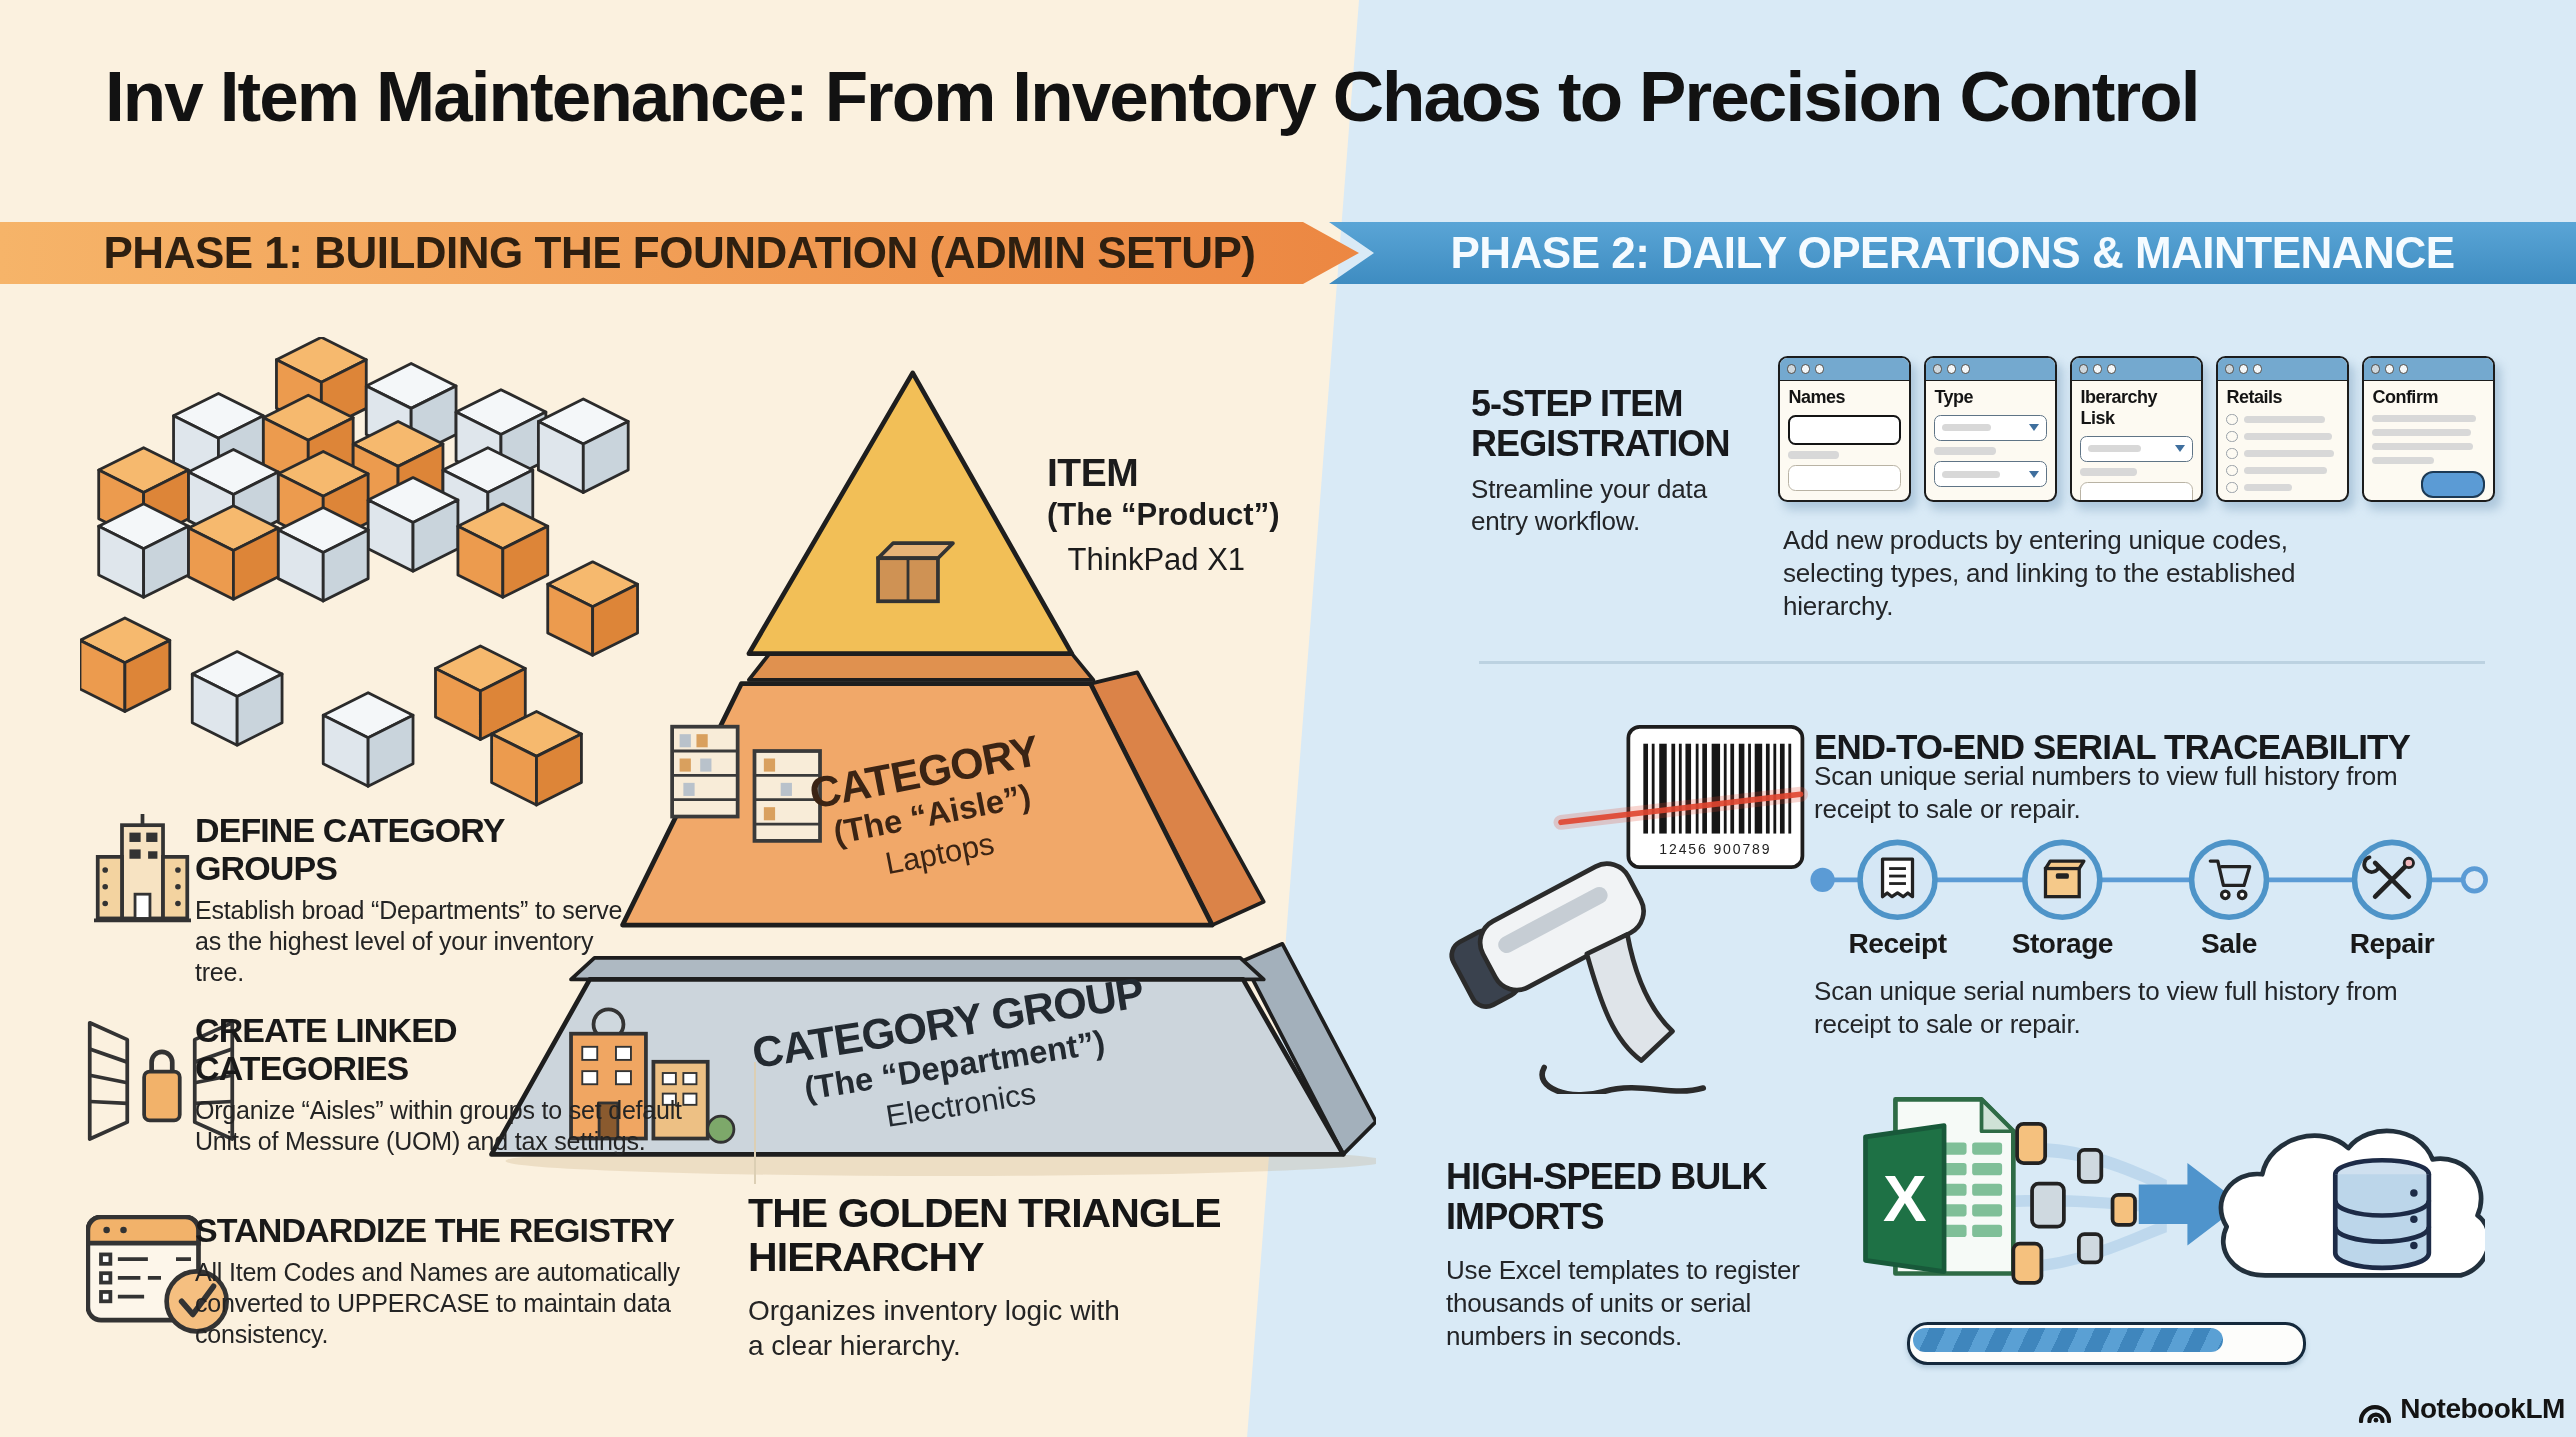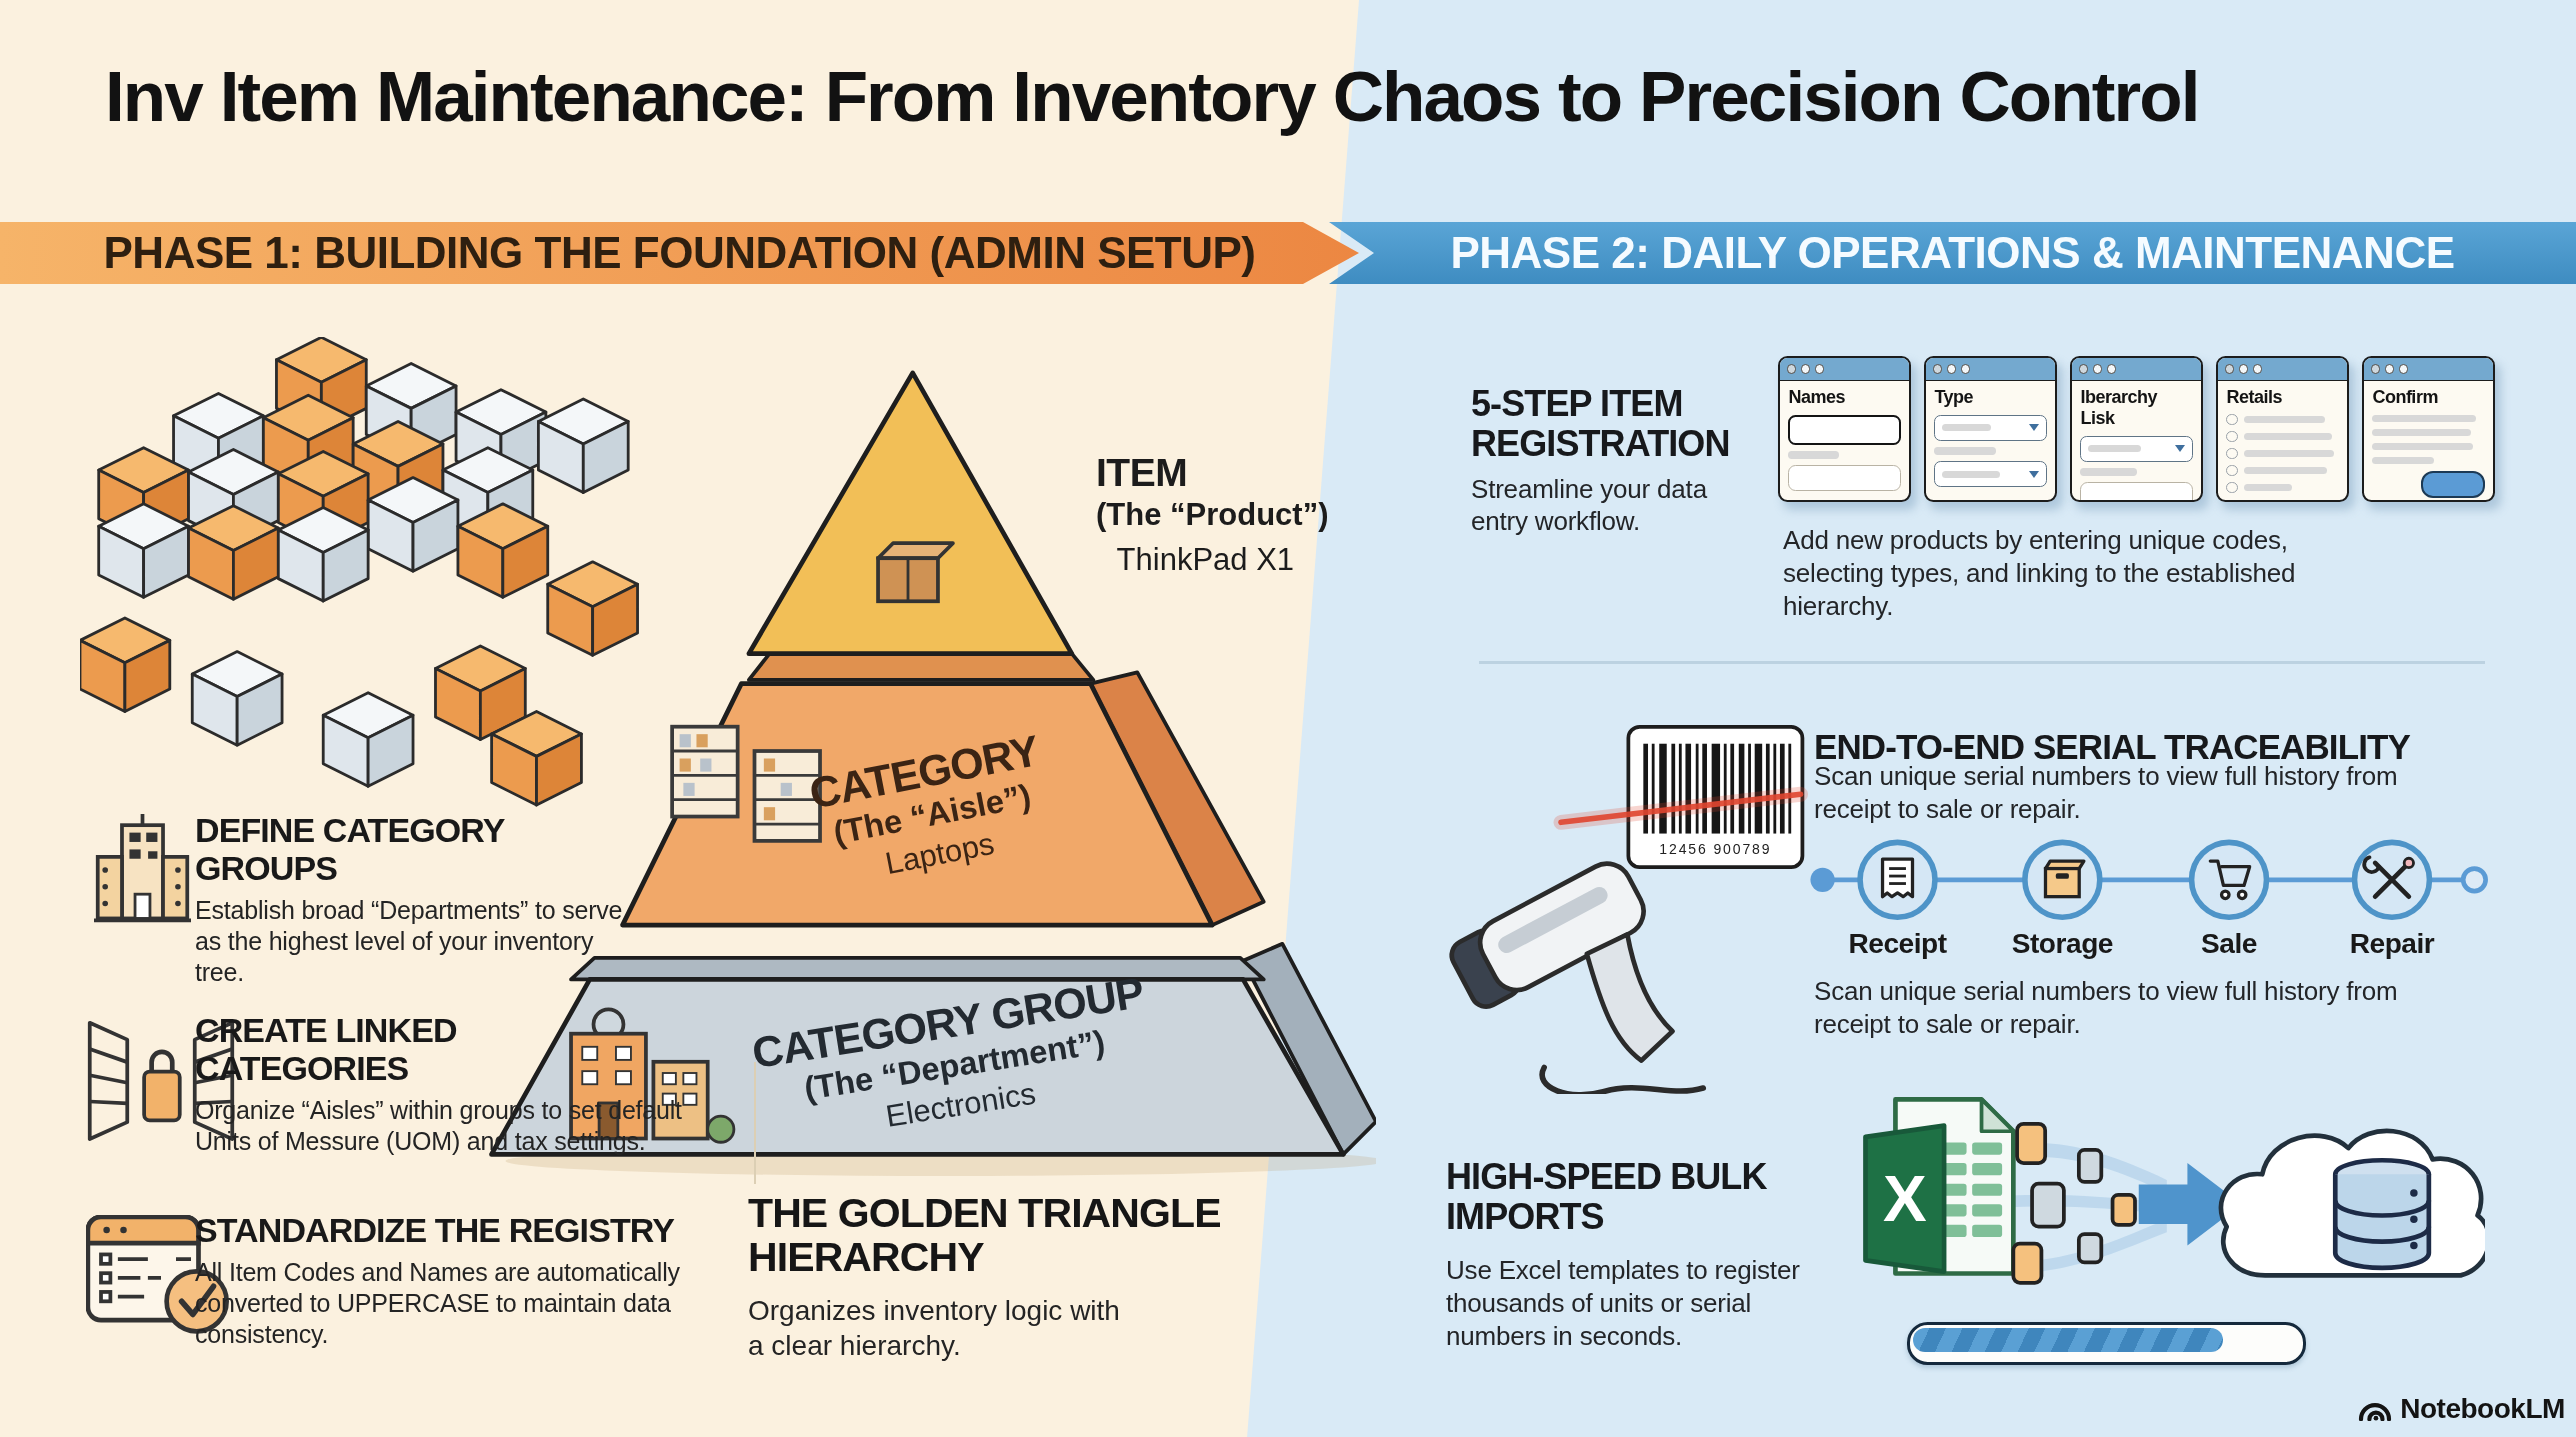--- a/index.html
+++ b/index.html
@@ -62,21 +62,21 @@
   #h-divider{left:1479px;top:661px;width:1006px;height:2.8px;background:#bcd2e1;}
   #v-divider{left:754px;top:1062px;width:1.9px;height:122px;background:#dccfb4;}
   
   .tl-label{font-size:30px;font-weight:700;letter-spacing:-.5px;}
   
   #progress{left:1907px;top:1322px;width:393px;height:37px;border:3.7px solid #15293c;
     border-radius:20.6px;background:#fdfdfb;box-shadow:0 2.8px 5.6px rgba(80,120,150,.3);}
   #progress .fill{height:24px;margin:2.8px;border-radius:13px;
     background:repeating-linear-gradient(115deg,#5aa0d4 0 15px,#3f86bd 15px 30px);}
   
-  #footer{right:11.2px;top:1393px;display:flex;align-items:flex-start;gap:7.5px;}
+  #footer{right:11.2px;top:1393px;display:flex;align-items:center;gap:7.5px;}
   #footer .brand{font-size:28px;font-weight:600;letter-spacing:-0.5px;color:#141414;}
   svg text{font-family:"Liberation Sans","DejaVu Sans",sans-serif;}
 </style>
 </head>
 <body>
 
 <div id="canvas">
 
   <div class="abs" id="cream-bg"></div>
 
@@ -188,21 +188,21 @@
       <text x="0" y="84" text-anchor="middle" font-size="33">Laptops</text>
     </g>
 
     <g transform="translate(545,730) rotate(-9)" fill="#232a31">
       <text x="0" y="0" text-anchor="middle" font-size="46" font-weight="bold" letter-spacing="-1">CATEGORY GROUP</text>
       <text x="0" y="42" text-anchor="middle" font-size="35" font-weight="600">(The “Department”)</text>
       <text x="0" y="84" text-anchor="middle" font-size="33">Electronics</text>
     </g>
   </svg>
 
-  <div class="abs" id="item-label" style="left:1096px;top:451px;">
+  <div class="abs" id="item-label" style="left:1047px;top:451px;">
     <div class="l1">ITEM</div>
     <div class="l2">(The “Product”)</div>
     <div class="l3">ThinkPad X1</div>
   </div>
 
   <svg class="abs" style="left:94px;top:812px;" width="97" height="114" viewBox="0 0 104 122">
     <line x1="52" y1="2" x2="52" y2="14" stroke="#333" stroke-width="4"></line>
     <rect x="30" y="14" width="44" height="100" fill="#f7e3c2" stroke="#333" stroke-width="4"></rect>
     <rect x="4" y="48" width="26" height="66" fill="#f0c astroke" fill-opacity="0" stroke="none"></rect>
     <rect x="4" y="48" width="26" height="66" fill="#f3d3a0" stroke="#333" stroke-width="4"></rect>

